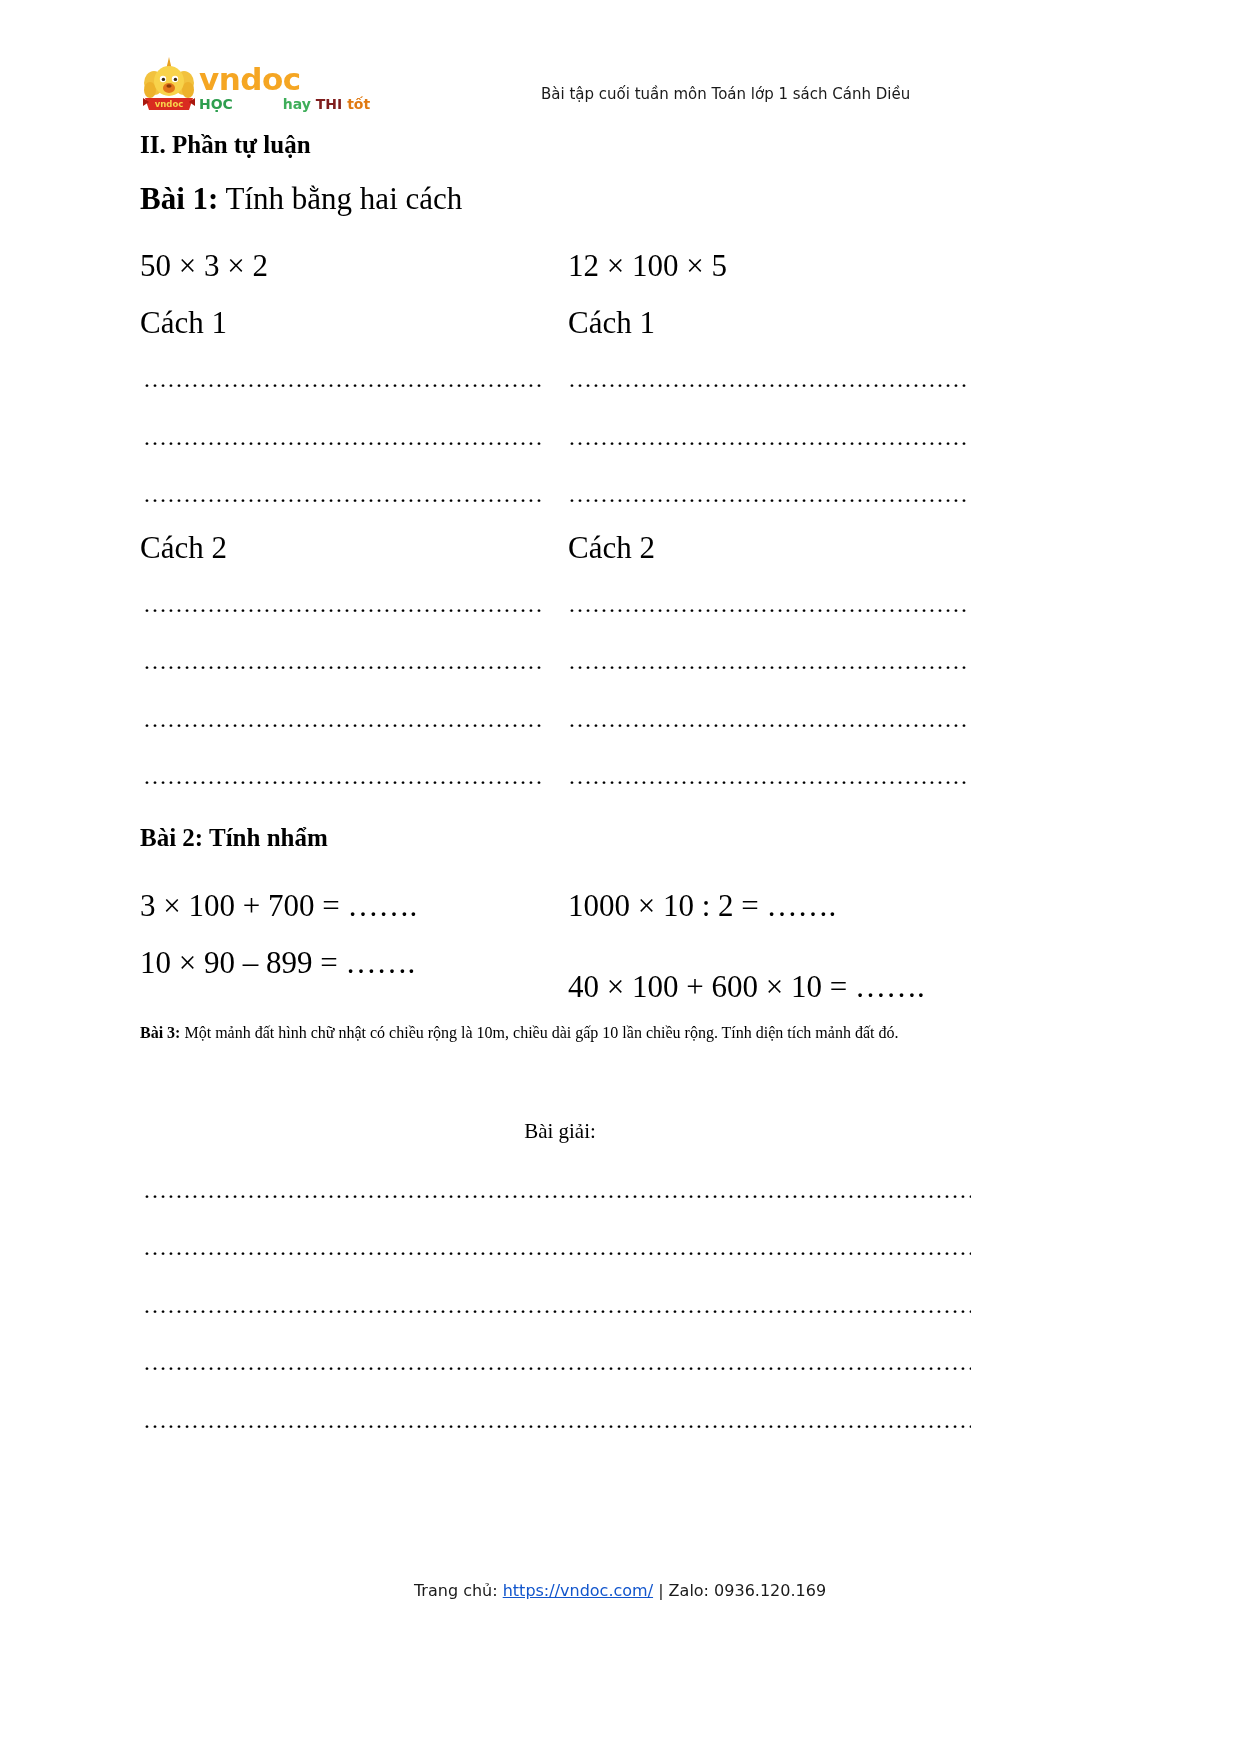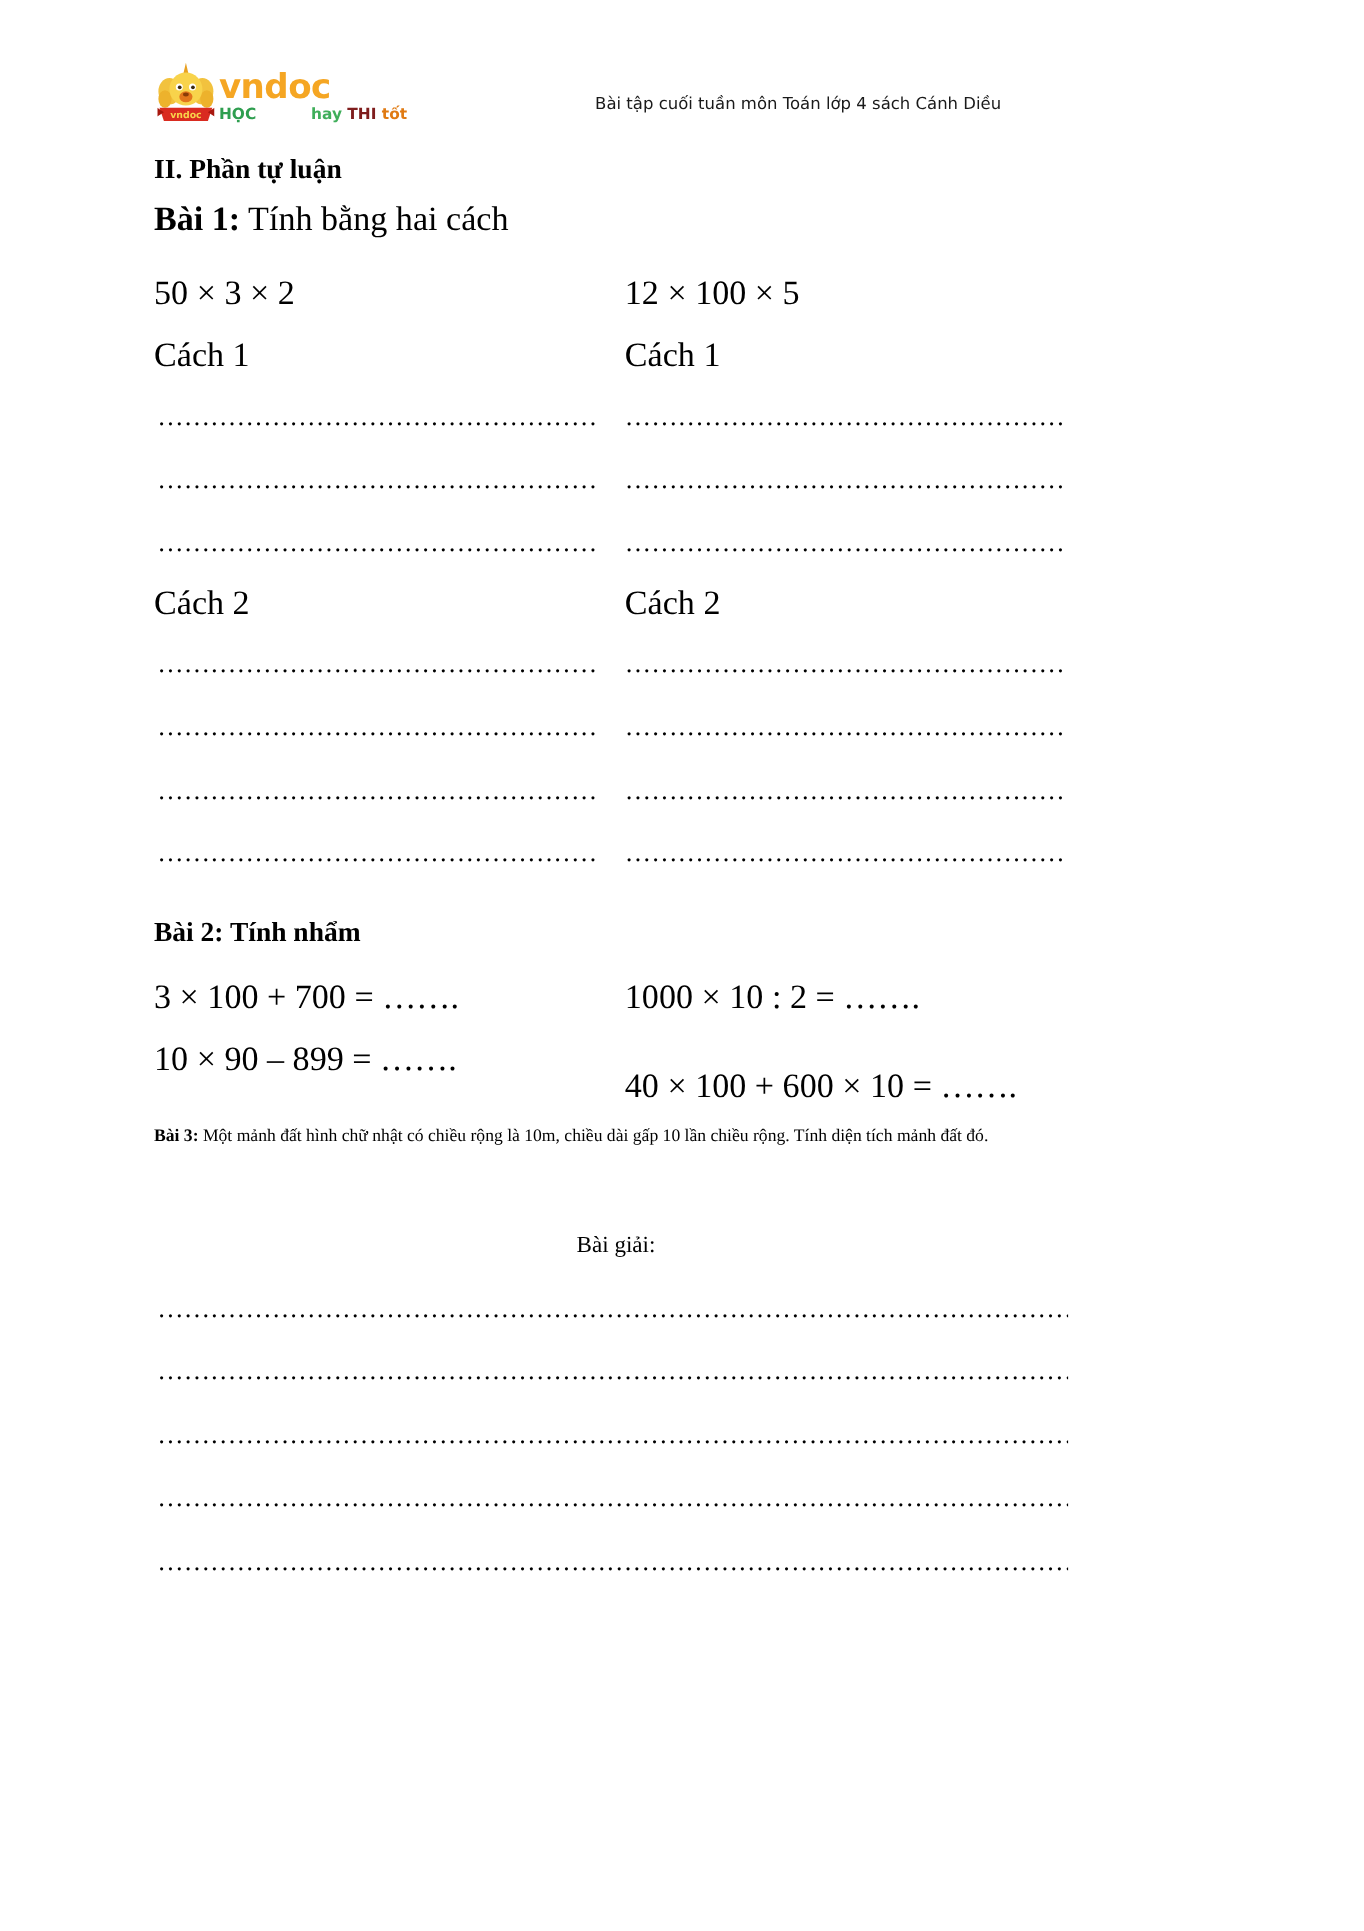--- a/index.html
+++ b/index.html
@@ -90,21 +90,20 @@
     width: 1240px;
   }
 
   .sect-title {
     position: absolute;
     left: 140px;
     font-weight: bold;
     font-size: 25px;
     line-height: 30px;
     white-space: nowrap;
-    margin-top: 10px;
   }
 
   .para {
     position: absolute;
     font-size: 31px;
     line-height: 30px;
     white-space: nowrap;
   }
   .para b { font-weight: bold; }
 
@@ -195,21 +194,21 @@
         <div class="brand">vndoc</div>
         <div class="tagline">
           <span class="tag-hoc">HỌC</span>
           <span class="tag-hay">hay</span>
           <span class="tag-thi">THI</span>
           <span class="tag-tot">tốt</span>
         </div>
       </div>
     </div>
 
-    <div class="header-title">Bài tập cuối tuần môn Toán lớp 4 sách Cánh Diều</div>
+    <div class="header-title">Bài tập cuối tuần môn Toán lớp 1 sách Cánh Diều</div>
   </div>
 
   <div class="content">
 
     <div class="sect-title" style="top:130px;">II. Phần tự luận</div>
 
     <div class="para" style="left:140px; top:184px;">
       <b>Bài 1:</b><span> Tính bằng hai cách</span>
     </div>
 
@@ -251,14 +250,17 @@
 
     <div class="center-line" style="top:1116px;">Bài giải:</div>
 
     <div class="dots dots-full" style="top:1177px;">……………………………………………………………………………………………………………………………………</div>
     <div class="dots dots-full" style="top:1234px;">……………………………………………………………………………………………………………………………………</div>
     <div class="dots dots-full" style="top:1292px;">……………………………………………………………………………………………………………………………………</div>
     <div class="dots dots-full" style="top:1349px;">……………………………………………………………………………………………………………………………………</div>
     <div class="dots dots-full" style="top:1407px;">……………………………………………………………………………………………………………………………………</div>
   </div>
 
+  <div class="footer">
+    <span>Trang chủ: </span><a href="#">https://vndoc.com/</a><span> | Zalo: 0936.120.169</span>
+  </div>
 
 </div>
 
 </body></html>

